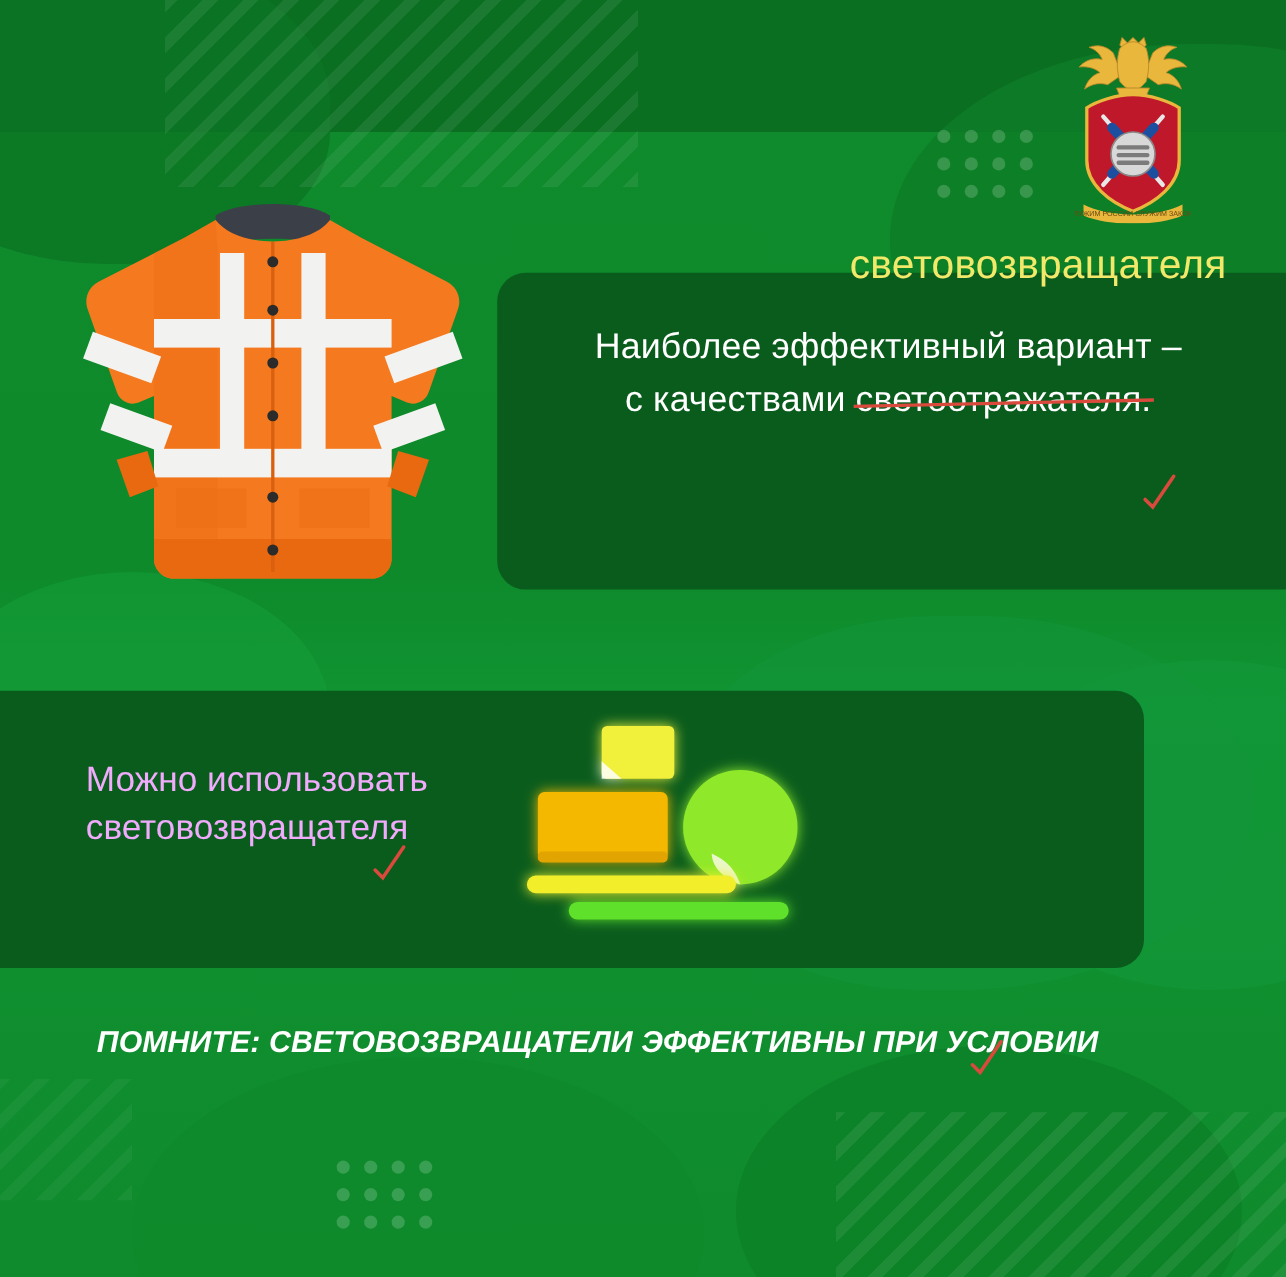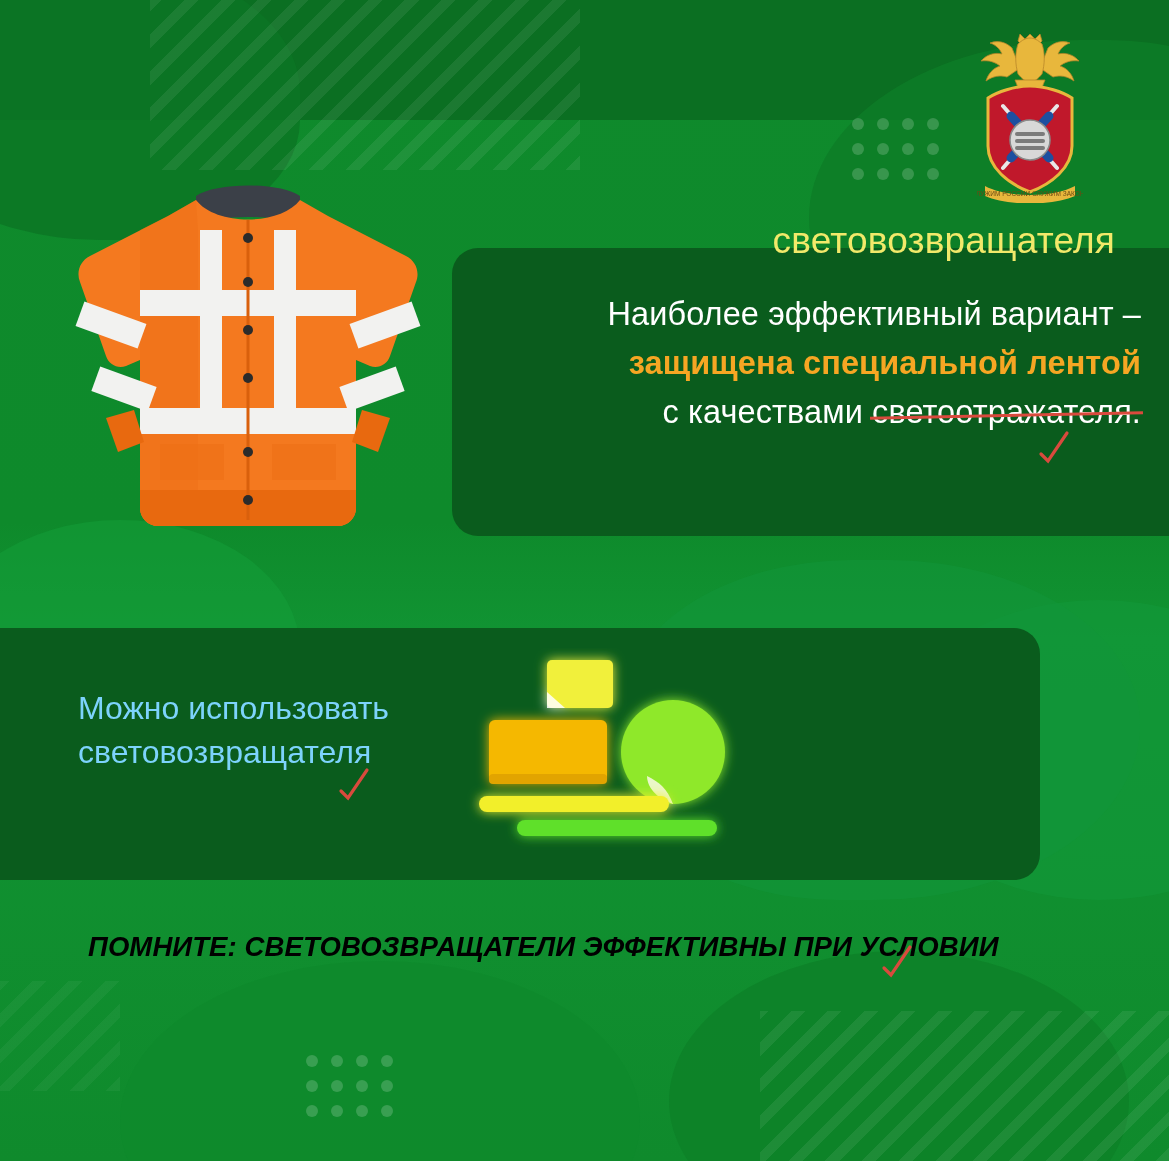--- a/index.html
+++ b/index.html
@@ -77,21 +77,21 @@
     position: absolute; left: 452px; top: 248px;
     width: 717px; height: 288px;
     background: #0a5c1d;
     border-radius: 26px 0 0 26px;
   }
   .panel-1 .text {
     position: absolute; left: 22px; top: 42px; right: 28px;
     color: #ffffff;
     font-size: 32.5px;
     line-height: 49px;
-    text-align: right;
+    text-align: center;
     font-weight: 400;
     letter-spacing: .1px;
   }
   .hl-orange { color: #f6a623; font-weight: 700; }
   .struck { position: relative; white-space: nowrap; }
   .struck::after {
     content: ""; position: absolute; left: -2px; right: -2px; top: 55%;
     height: 3px; background: #d94a3d; transform: rotate(-1.2deg);
   }
   .correction {
@@ -107,31 +107,31 @@
 
   
   .panel-2 {
     position: absolute; left: 0px; top: 628px;
     width: 1040px; height: 252px;
     background: #0a5c1d;
     border-radius: 0 26px 26px 0;
   }
   .panel-2 .text {
     position: absolute; left: 78px; top: 58px;
-    color: #7dd3fc;
+    color: #f0abfc;
     font-size: 32px;
     line-height: 44px;
     font-weight: 400;
   }
   .stickers { position: absolute; left: 455px; top: 20px; width: 340px; height: 215px; }
 
   
   .footer-note {
     position: absolute; left: 88px; top: 928px; width: 1010px;
-    color: #000000;
+    color: #ffffff;
     font-size: 27.5px;
     line-height: 38px;
     font-weight: 700;
     font-style: italic;
     letter-spacing: .1px;
   }
 </style>
 </head>
 <body>
 
@@ -252,21 +252,20 @@
       </g>
 
       <path d="M112 284 L176 284 L176 320 L112 320 Z" fill="#ec6f14" opacity=".55"></path>
       <path d="M224 284 L288 284 L288 320 L224 320 Z" fill="#ec6f14" opacity=".55"></path>
     </svg>
   </div>
 
   <div class="panel-1">
     <div class="text">
       <div>Наиболее эффективный вариант –</div>
-      <div class="hl-orange">защищена специальной лентой</div>
       <div>
         <span>с качествами </span><span class="struck">светоотражателя.</span>
       </div>
     </div>
   </div>
 
   <div class="correction">световозвращателя</div>
 
   <div class="check-mark cm1">
     <svg viewBox="0 0 34 34" width="34" height="34" xmlns="http://www.w3.org/2000/svg">

